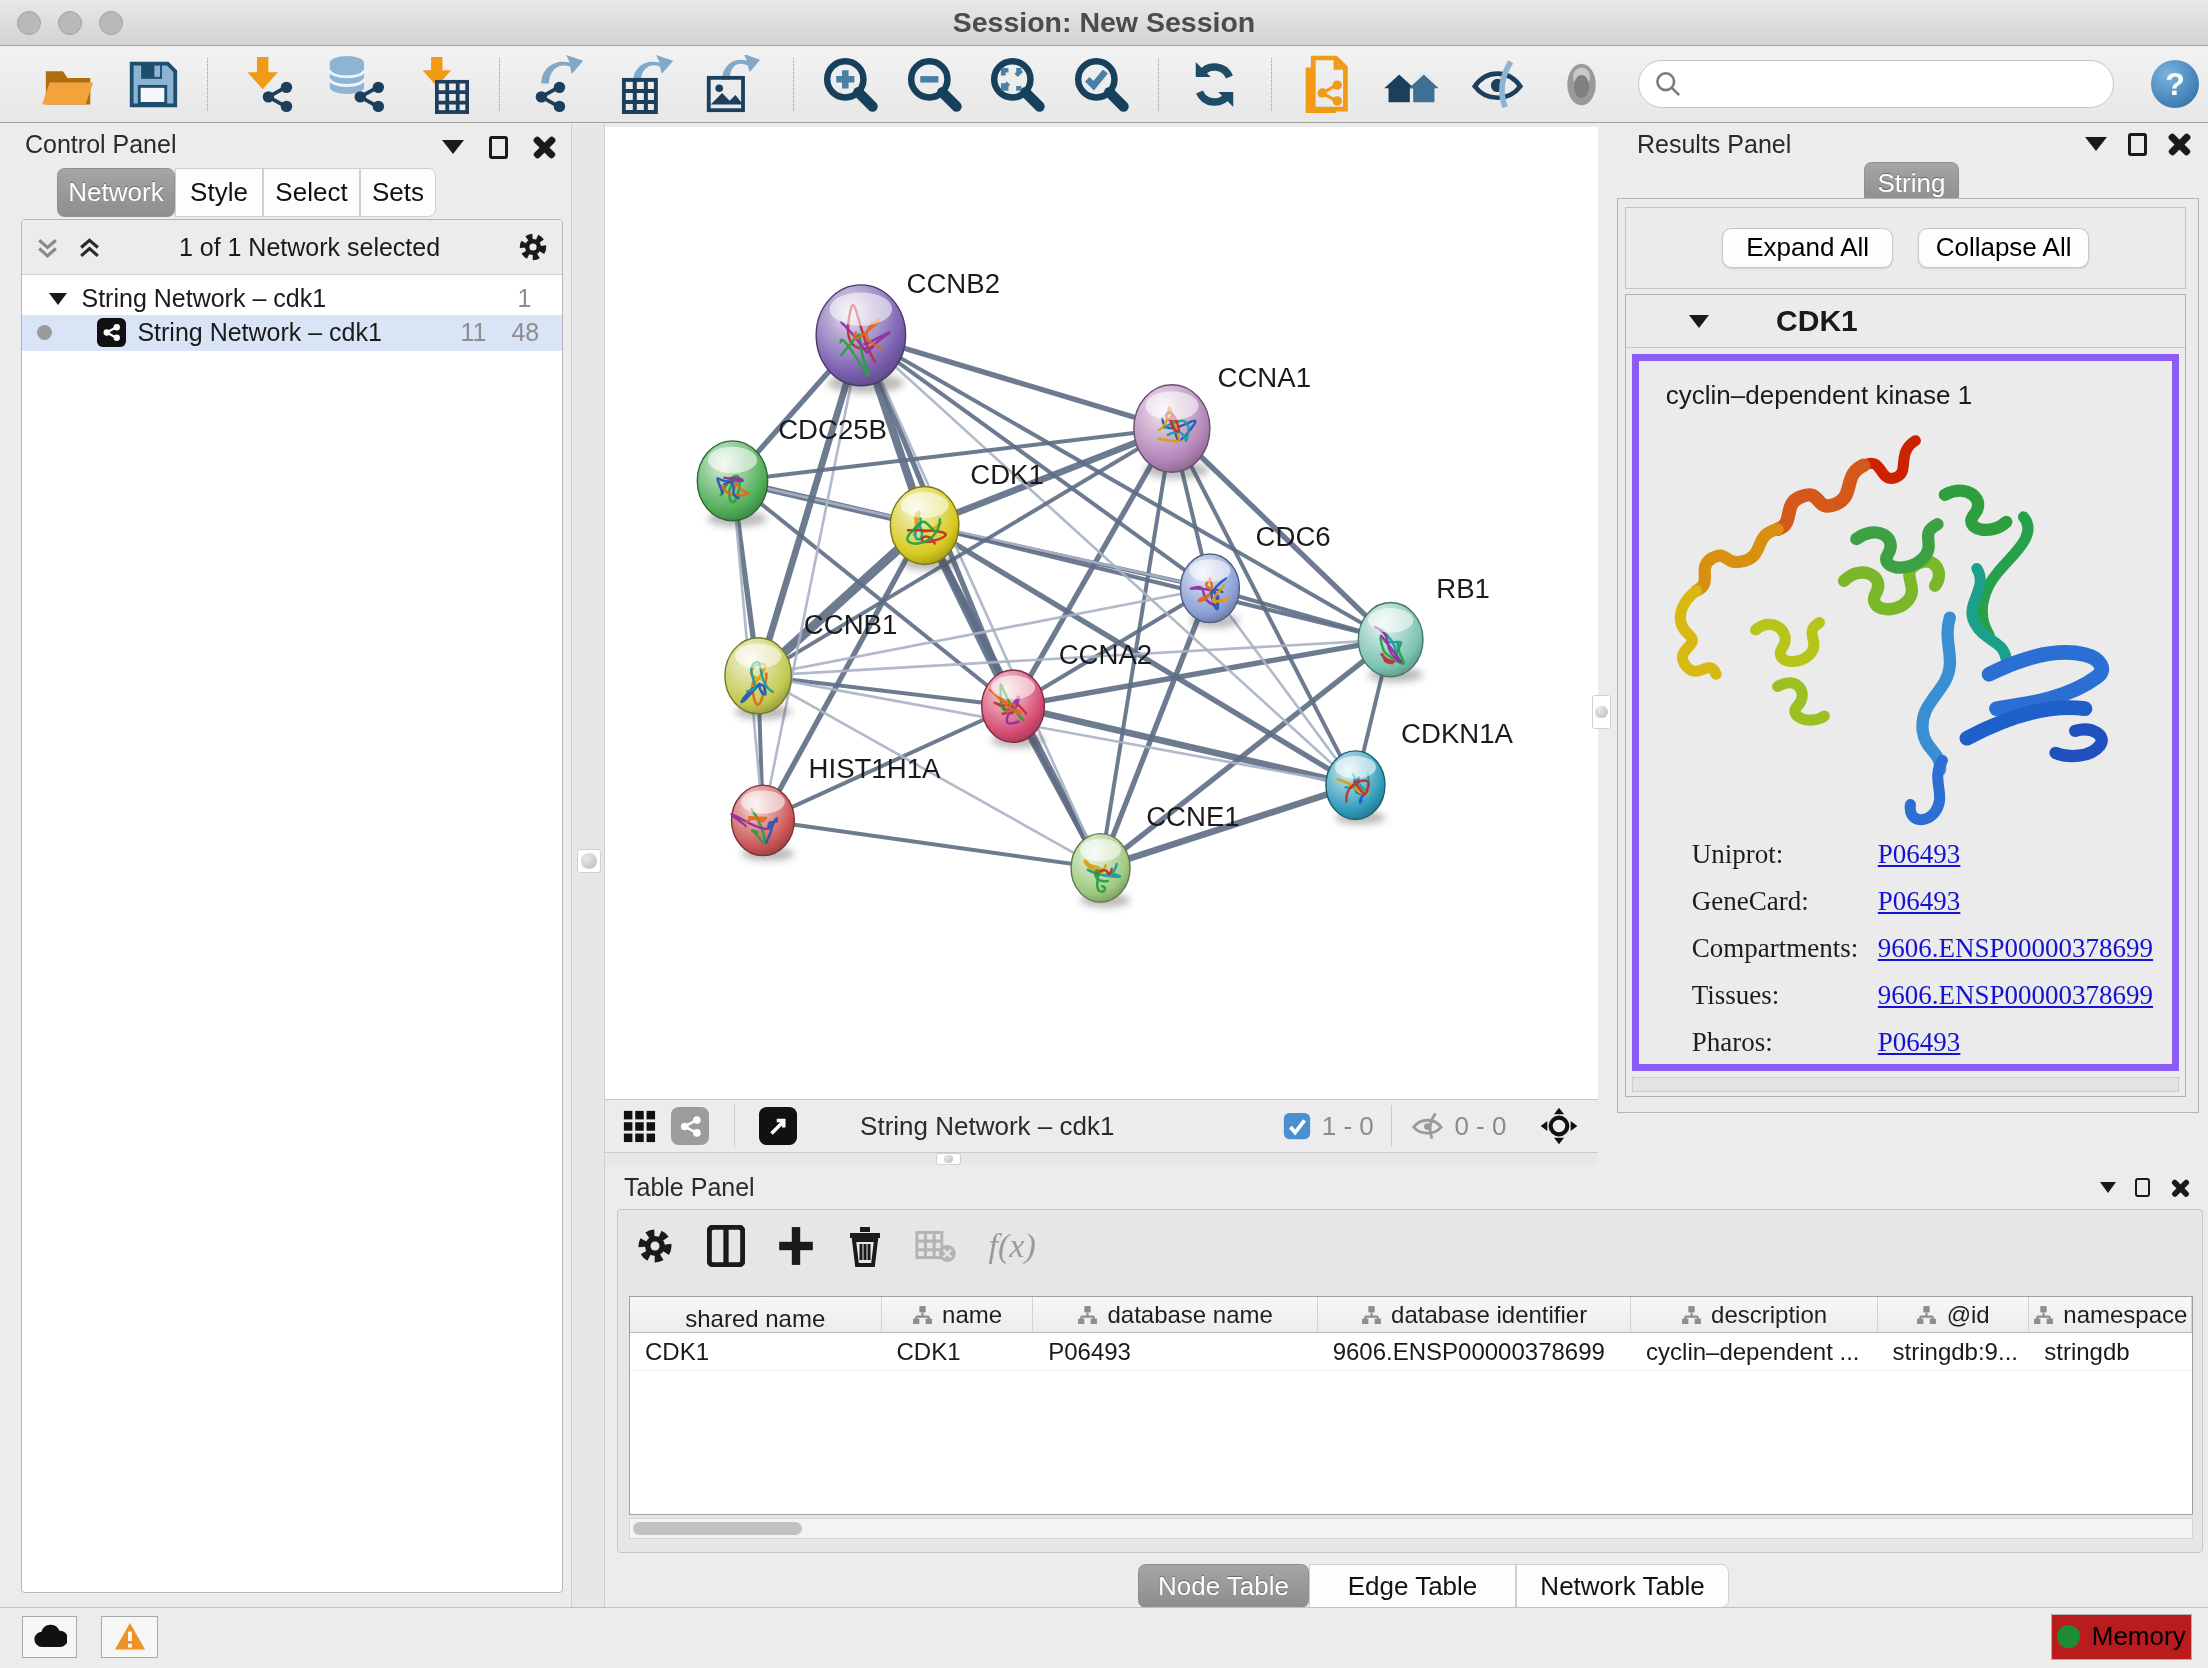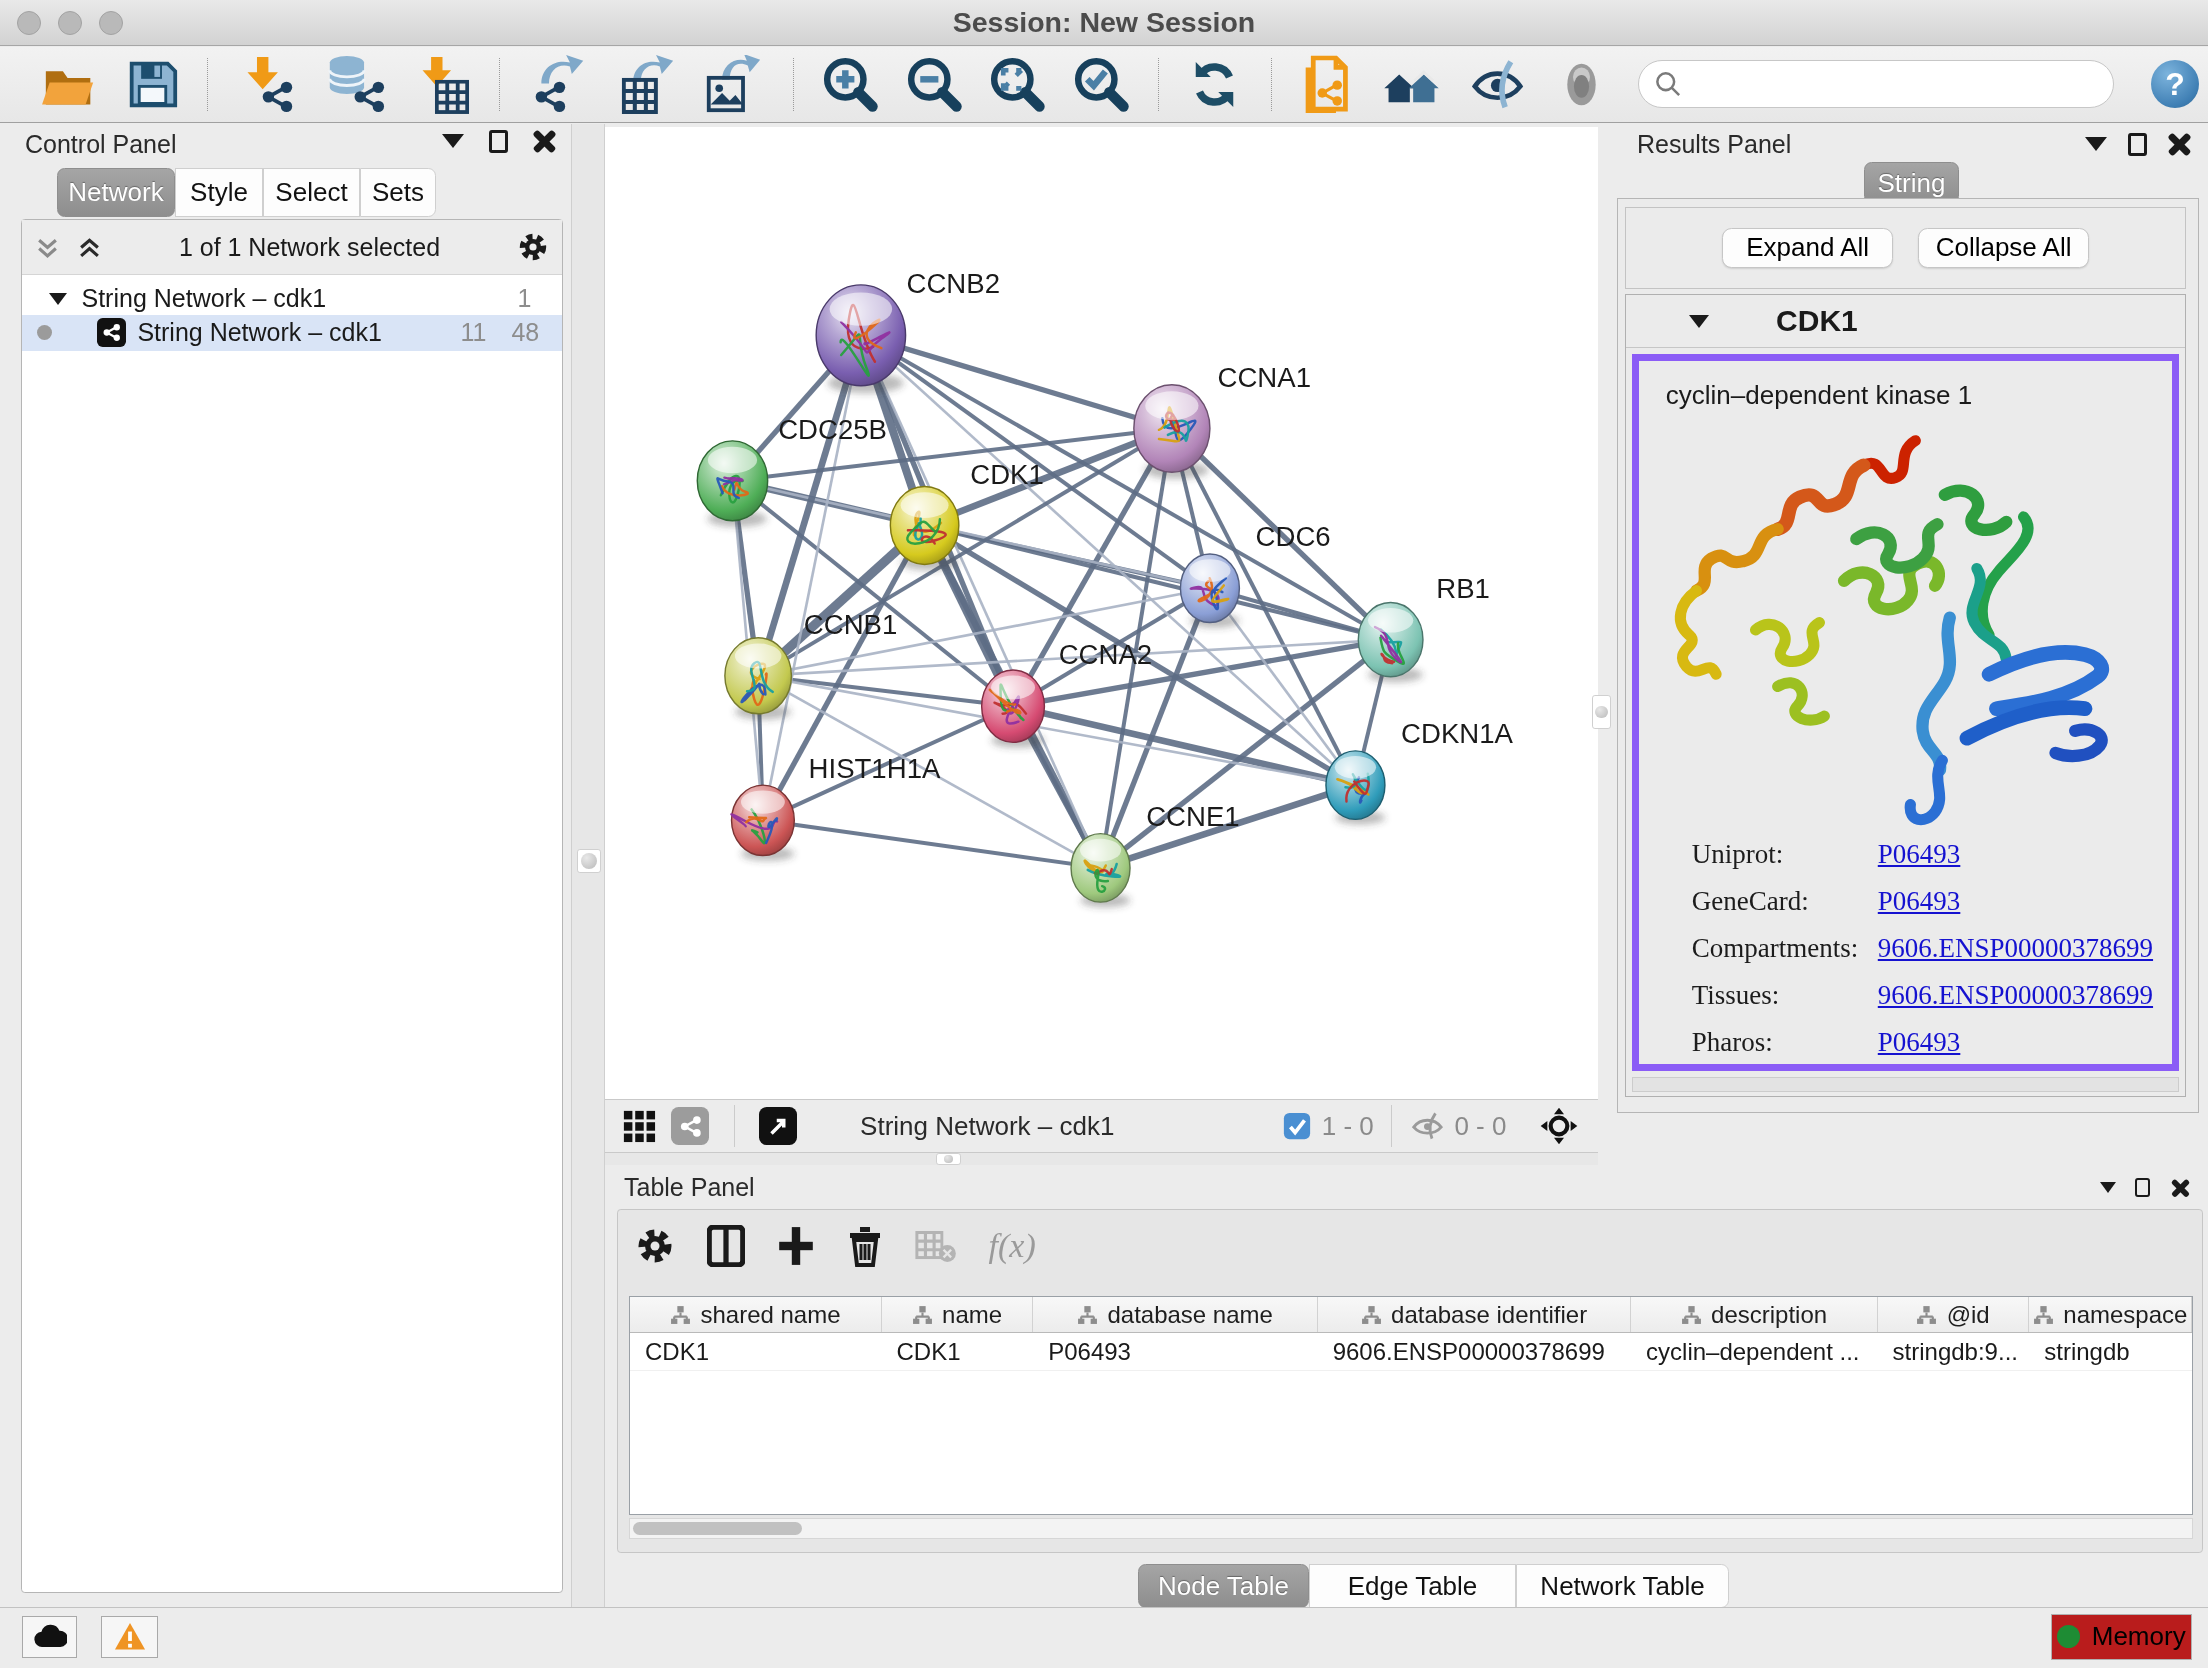--- a/index.html
+++ b/index.html
@@ -35,21 +35,21 @@
   .close-x { position:relative; width:23px; height:23px; cursor:pointer; }
   .close-x:before,.close-x:after { content:""; position:absolute; left:-1.9px; top:8.6px; width:27px; height:6.7px; background:#1a1a1a; border-radius:2.9px; }
   .close-x:before { transform:rotate(45deg); } .close-x:after { transform:rotate(-45deg); }
 
   .tab { height:49px; display:flex; align-items:center; justify-content:center; font-size:26px;
     background:#fdfdfd; border:1px solid #cfcfcf; cursor:pointer; color:#111; } .tab.last { border-radius:0 7.6px 7.6px 0; }
   .tab.sel { background:linear-gradient(#a5a5a5,#8e8e8e); color:#fff; text-shadow:0 -1px 1px rgba(0,0,0,.35); border-color:#8e8e8e; border-radius:7.6px; }
 
   
   .control-panel { position:absolute; left:0; top:124px; width:571px; height:1484px; background:#ececec; }
-  .cp-header { position:absolute; left:25px; right:9.5px; top:5.7px; display:flex; align-items:flex-start; }
+  .cp-header { position:absolute; left:25px; right:9.5px; top:5.7px; display:flex; align-items:flex-end; }
   .cp-tabs { position:absolute; left:57px; top:44px; display:flex; }
   .cp-box { position:absolute; left:21px; top:95px; width:542px; height:1374px; background:#fff; border:1.9px solid #b5b5b5; border-radius:3.8px; }
   .cp-info { height:55px; background:#ececec; border-bottom:1px solid #d5d5d5; display:flex; align-items:center; padding:0 13.3px; }
   .cp-info-label { flex:1; text-align:center; font-size:25px; color:#1a1a1a; }
   .net-row { display:flex; align-items:center; height:32px; padding:0 9.5px; font-size:25px; }
   .net-row .cnt { color:#8d8d8d; }
   .net-row.child { height:36px; background:#d9e4f6; }
   .share-chip { width:28.5px; height:28.5px; border-radius:5.7px; background:#111; display:flex; align-items:center; justify-content:center; margin-right:11.4px; }
   .dot { width:15px; height:15px; border-radius:50%; background:#9b9b9b; margin:0 13.3px 0 5.7px; }
 
@@ -761,21 +761,21 @@
         <g color="#8d8d8d">
             <use href="#sym-table" x="0" y="2" width="30" height="30"></use>
           </g>
         <circle cx="34" cy="26" r="9" fill="#8d8d8d"></circle>
         <path d="M30 22 l8 8 M38 22 l-8 8" stroke="#e6e6e6" stroke-width="2.5"></path>
       </svg>
       <span class="fx">f(x)</span>
     </div>
     <div class="tbl">
       <div class="tbl-headrow">
-          <div class="tbl-h" style="width: 252px;">
+          <div class="tbl-h" style="width: 252px; flex-direction: column;">
             <svg width="21" height="21" viewBox="0 0 20 20">
               <use href="#sym-colicon"></use>
             </svg>
             <span>shared name</span>
           </div>
           <div class="tbl-h" style="width: 152px;">
             <svg width="21" height="21" viewBox="0 0 20 20">
               <use href="#sym-colicon"></use>
             </svg>
             <span>name</span>

